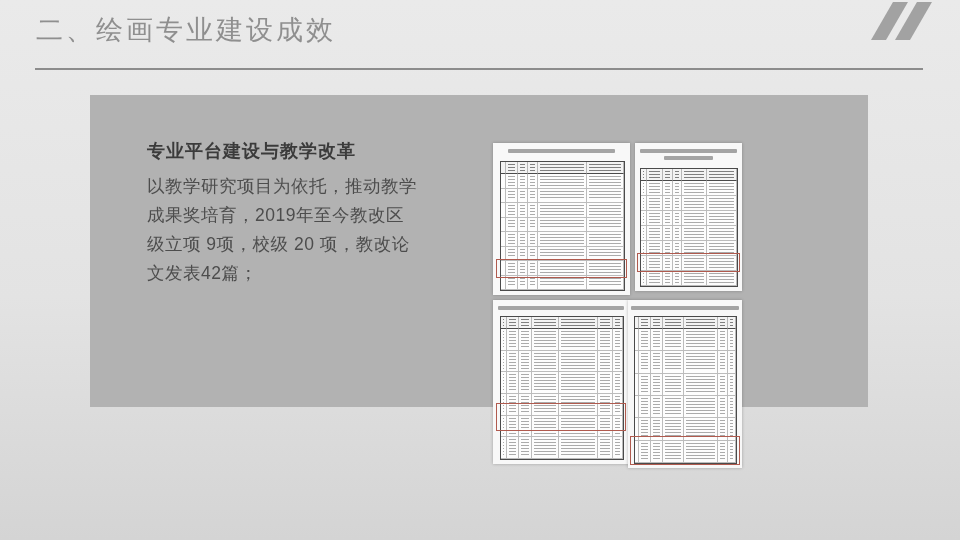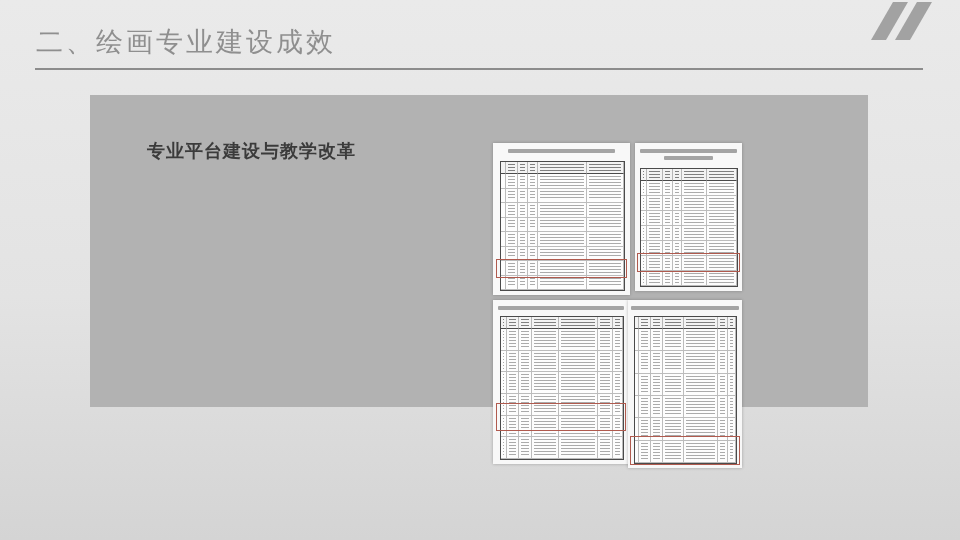--- a/index.html
+++ b/index.html
@@ -1,21 +1,21 @@
 <!DOCTYPE html>
 <html><head>
 <meta charset="utf-8">
 <style>
   html,body{margin:0;padding:0;}
   body{font-family:"Liberation Sans","DejaVu Sans",sans-serif;}
   .slide{position:relative;width:960px;height:540px;overflow:hidden;
          background:linear-gradient(180deg,#eaeaea 0%,#e3e3e3 55%,#d4d4d4 100%);}
 
   
-  .slide-title{position:absolute;left:36px;top:24px;margin:0;
+  .slide-title{position:absolute;left:36px;top:12px;margin:0;
                font-size:27px;font-weight:400;letter-spacing:3px;color:#8f8f8f;text-align:right;}
   .title-underline{position:absolute;left:35px;top:68px;width:888px;height:2px;background:#8c8c8c;}
 
   
   .slashes{position:absolute;top:0;right:0;width:90px;height:45px;}
   .slash{position:absolute;top:2px;width:15px;height:38px;background:#a2a2a2;transform:skewX(-30deg);}
   .slash.s1{left:12px;}
   .slash.s2{left:36px;}
 
   
@@ -50,20 +50,21 @@
   <div class="title-underline"></div>
 
   <div class="slashes">
     <span class="slash s1"></span>
     <span class="slash s2"></span>
   </div>
 
   <div class="content-panel">
     <div class="text-block">
       <h2 class="section-heading">专业平台建设与教学改革</h2>
+      <p class="section-body">以教学研究项目为依托，推动教学成果奖培育，2019年至今教改区级立项 9项，校级 20 项，教改论文发表42篇；</p>
     </div>
     <div class="documents-grid">
         <div class="doc" style="left: 403px; top: 48px; width: 137px; height: 152px;">
           <div class="doc-title-line" style="width: 78%;"></div>
           <div class="doc-table" style="top: 18px; grid-template-columns: 4% 10% 8% 8% 40% 30%; grid-template-rows: 12px repeat(8, 1fr);">
             <div class="cell hdr">
               <div class="ft"></div>
             </div>
             <div class="cell hdr">
               <div class="ft"></div>

